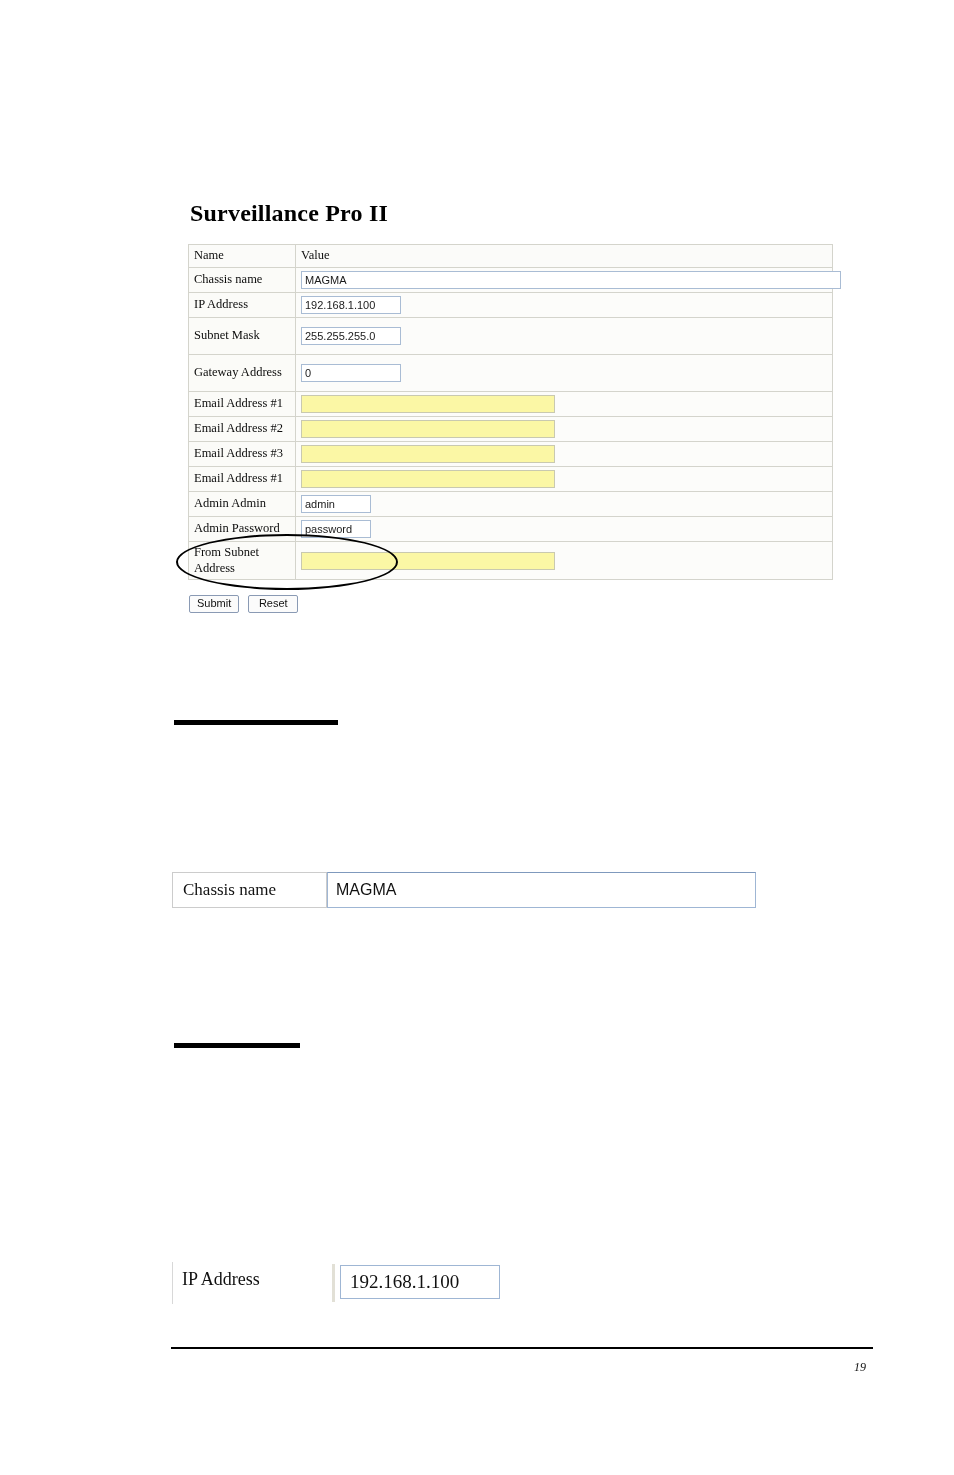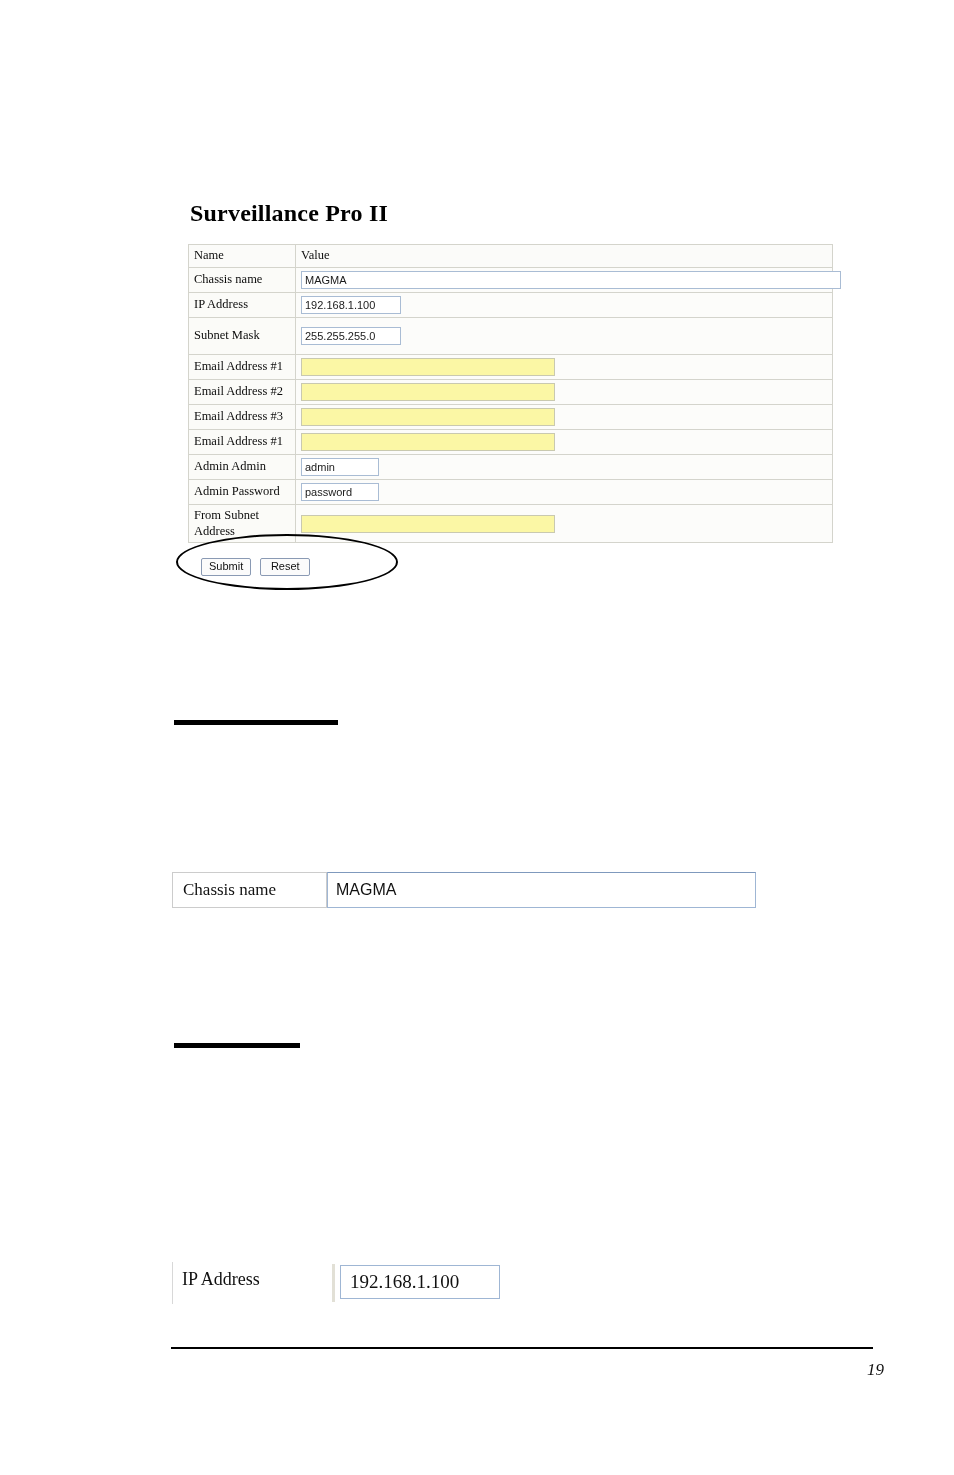--- a/index.html
+++ b/index.html
@@ -78,30 +78,30 @@
     font-family: "Liberation Sans", sans-serif;
     font-size: 11px;
     color: #1a1a1a;
     padding: 0 3px;
     vertical-align: middle;
     white-space: nowrap;
     overflow: hidden;
   }
   .tinput.w-full   { width: 540px; }
   .tinput.w-medium { width: 100px; }
-  .tinput.w-admin  { width: 78px; }
+  .tinput.w-admin  { width: 70px; }
   .tinput.yellow {
     background: #fbf7a5;
     border: 1px solid #c9c9b0;
     width: 254px;
   }
 
   .form-buttons {
     margin-top: 13px;
-    margin-left: 13px;
+    margin-left: 1px;
   }
   .btn {
     display: inline-block;
     box-sizing: border-box;
     min-width: 50px;
     height: 18px;
     line-height: 15px;
     padding: 0 7px;
     margin-right: 5px;
     border: 1px solid #8a9ab4;
@@ -224,25 +224,25 @@
   .footer-rule {
     position: absolute;
     left: 171px;
     top: 1347px;
     width: 702px;
     height: 2px;
     background: #000000;
   }
   .footer-page-number {
     position: absolute;
-    right: 70px;
+    right: 88px;
     top: 1360px;
     font-family: "Liberation Serif", serif;
     font-style: italic;
-    font-size: 17px;
+    font-size: 12px;
     color: #111;
   }
 </style>
 </head>
 <body>
 
 <div class="figure-main">
 
   <h1 class="app-title">Surveillance Pro II</h1>
 
@@ -268,20 +268,26 @@
         </td>
       </tr>
 
       <tr class="row-tall">
         <td class="name-cell">Subnet Mask</td>
         <td class="value-cell">
           <span class="tinput w-medium">255.255.255.0</span>
         </td>
       </tr>
 
+      <tr class="row-tall">
+        <td class="name-cell">Gateway Address</td>
+        <td class="value-cell">
+          <span class="tinput w-medium">0</span>
+        </td>
+      </tr>
 
 
       <tr>
         <td class="name-cell">Email Address #1</td>
         <td class="value-cell">
           <span class="tinput yellow"></span>
         </td>
       </tr>
 
       <tr>

